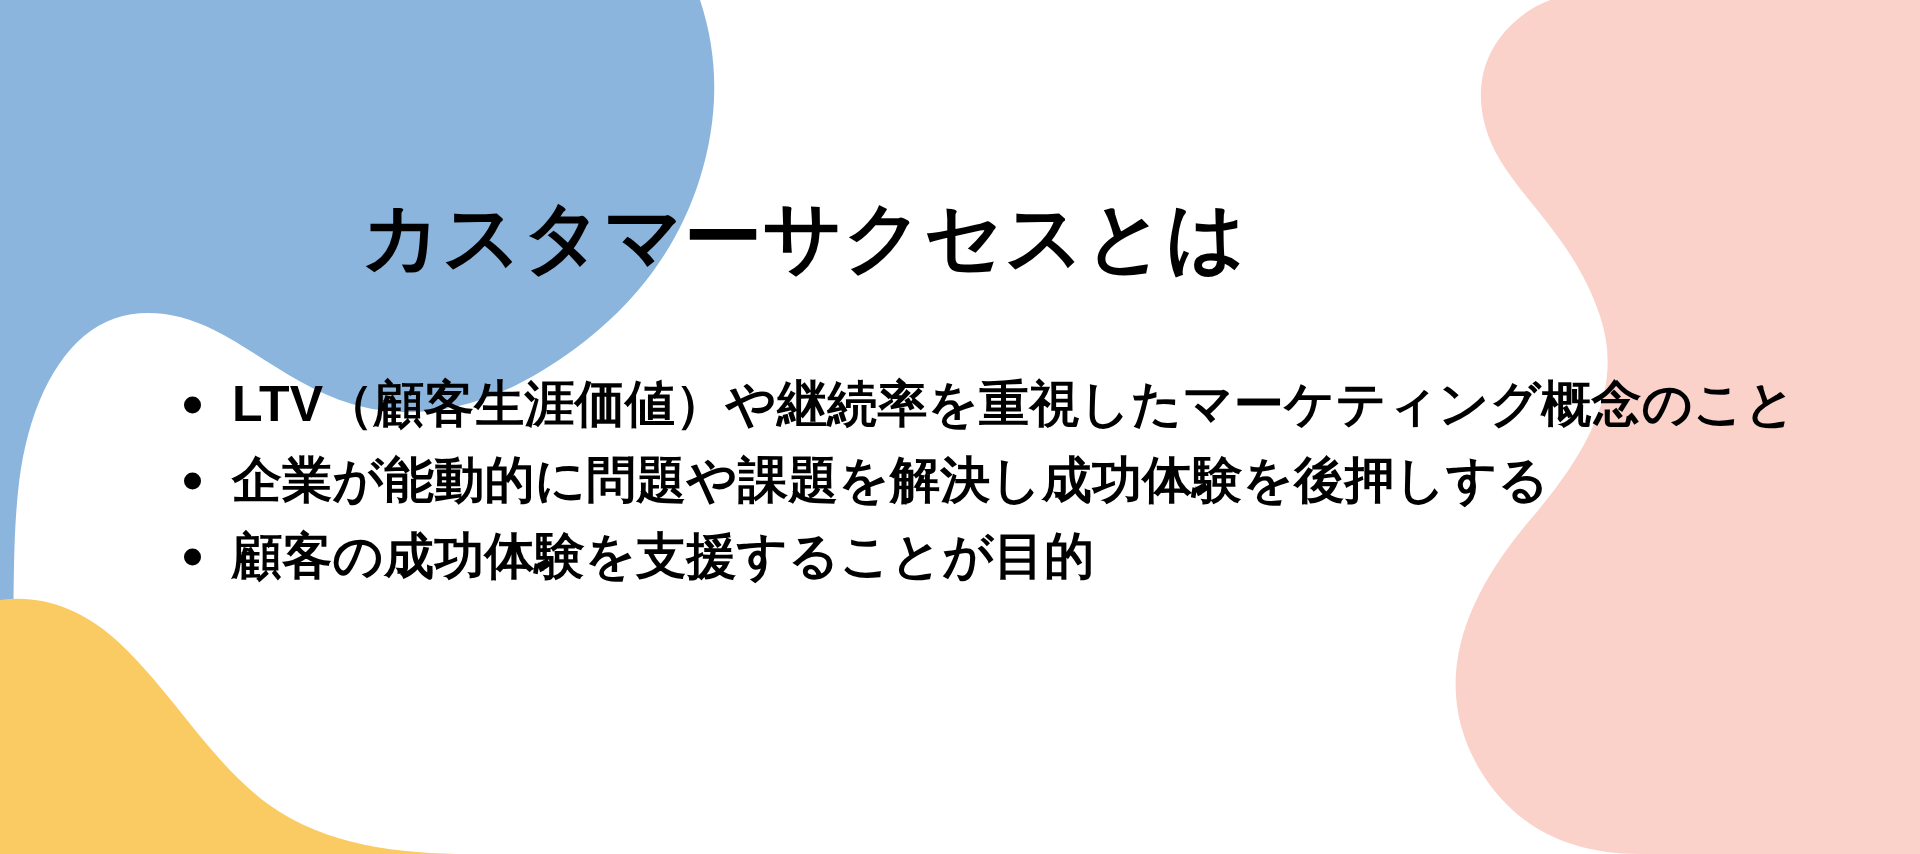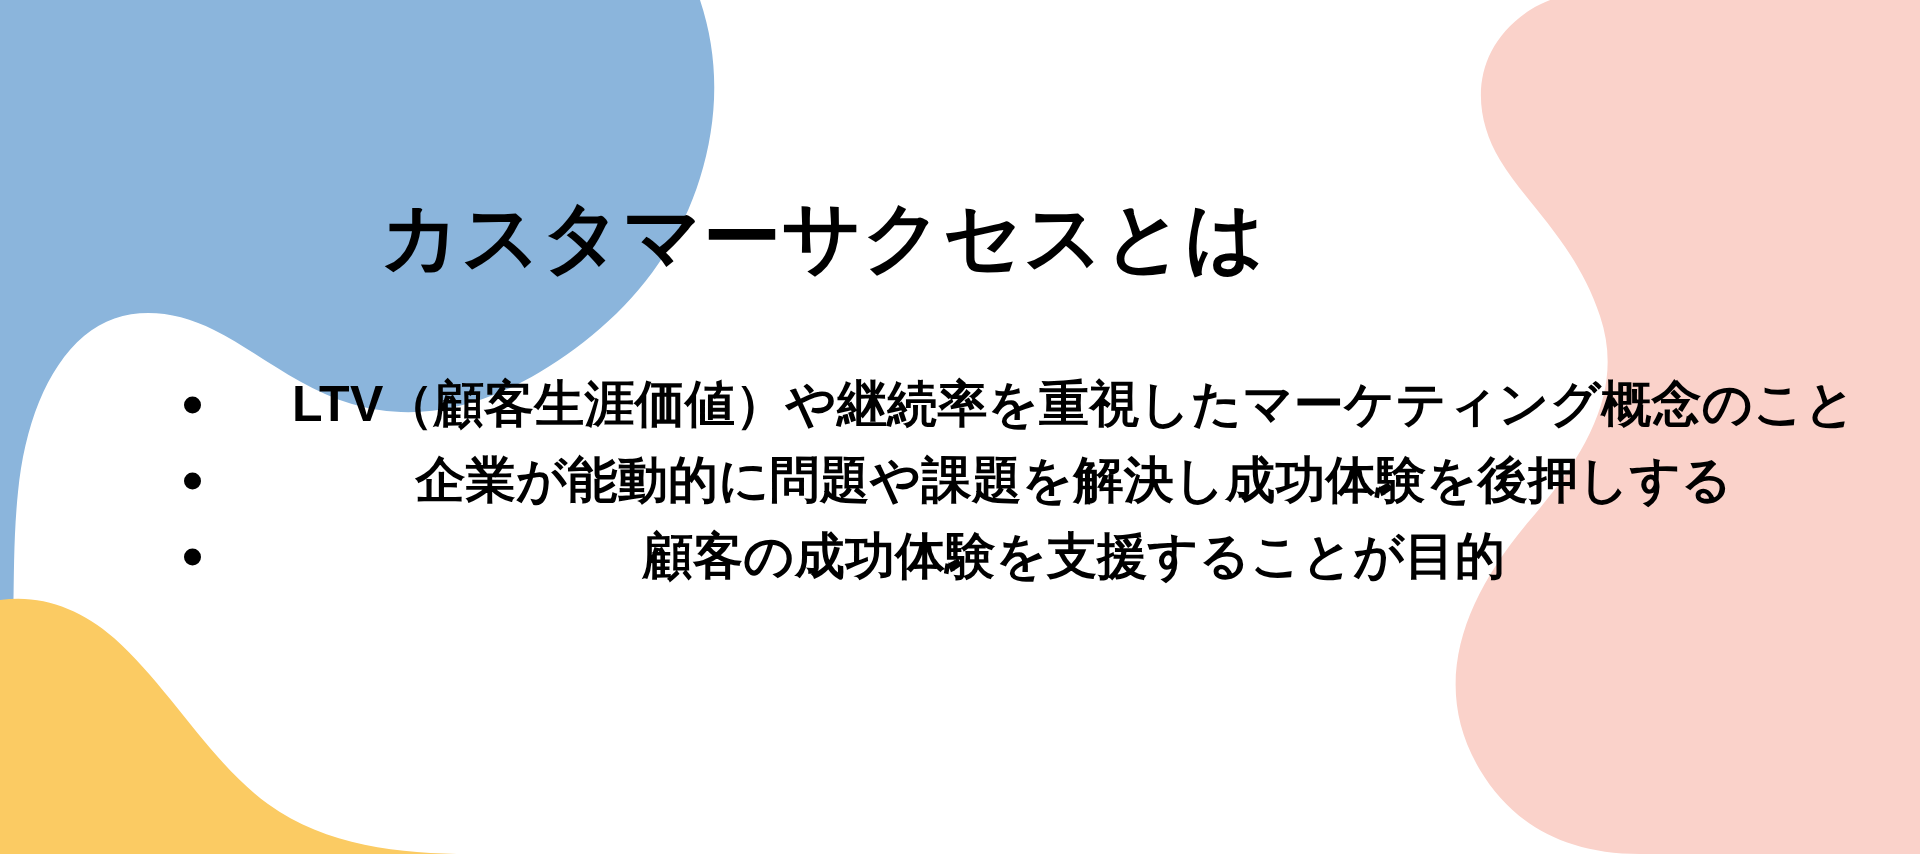--- a/index.html
+++ b/index.html
@@ -41,42 +41,40 @@
     left: 0;
     top: 198px;
     width: 1608px;
     text-align: center;
     font-size: 78px;
     line-height: 1.0;
     font-weight: 700;
     color: #000000;
     letter-spacing: 0.01em;
     white-space: nowrap;
-    padding-left: 19px;
   }
   #bullet-list {
     position: absolute;
     left: 176px;
     top: 372px;
     width: 1740px;
     margin: 0;
     padding: 0;
     list-style: none;
   }
   .bullet-item {
     position: relative;
     padding-left: 56px;
     margin: 0 0 11px 0;
     font-size: 50px;
     line-height: 1.30;
     font-weight: 700;
     color: #000000;
     white-space: nowrap;
     letter-spacing: 0.005em;
-    text-align: center;
   }
   .bullet-marker {
     position: absolute;
     left: 8px;
     top: 50%;
     transform: translateY(-50%);
     width: 17px;
     height: 17px;
     border-radius: 50%;
     background: #000000;

